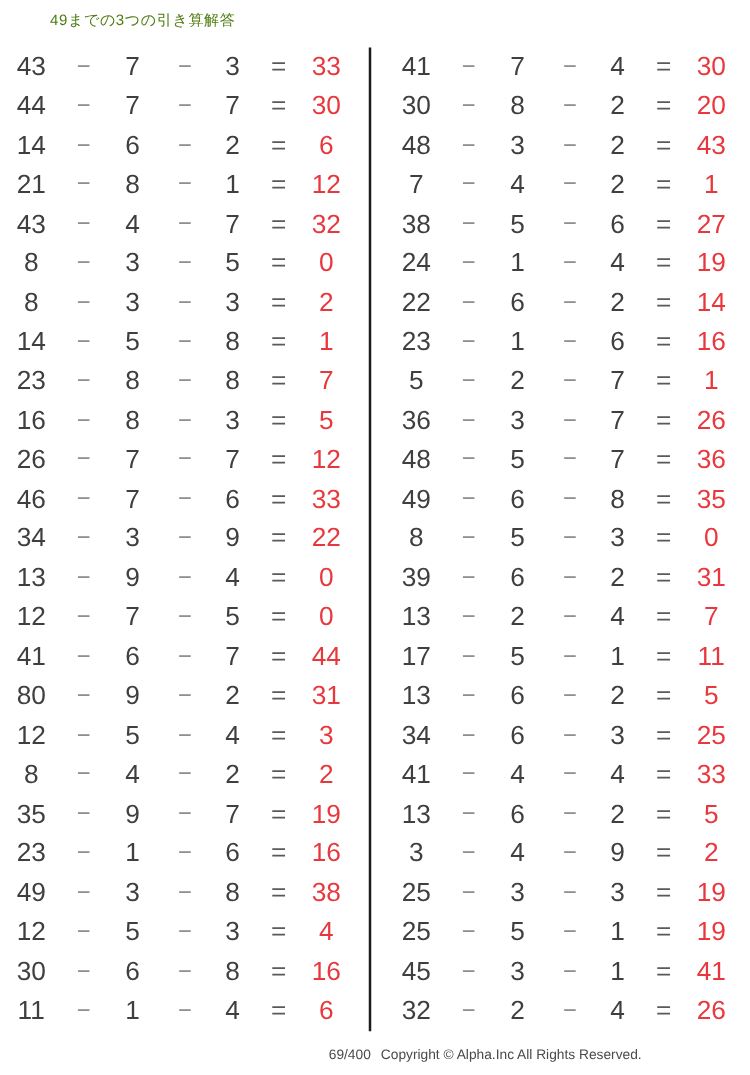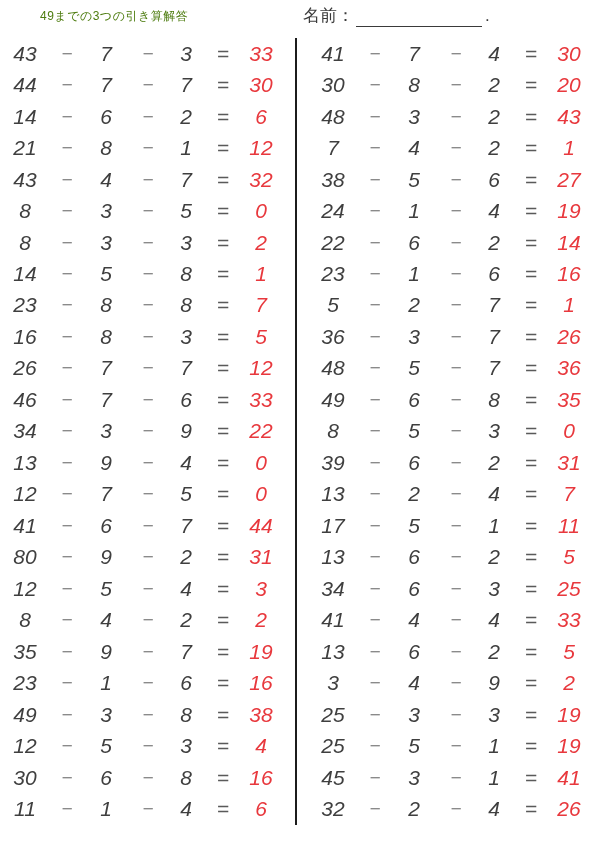--- a/index.html
+++ b/index.html
@@ -9,21 +9,21 @@
 
   
   .title { position:absolute; left:40px; top:8px; font-size:12px; letter-spacing:0.5px; color:#4d7c0f;text-align:right; }
   .name-area { position:absolute; left:303px; top:5px; font-size:17px; color:#3a3a3a; display:flex; align-items:flex-end; }
   .name-label { line-height:22px; }
   .name-line { display:inline-block; width:126px; height:22px; border-bottom:1.5px solid #3a3a3a; margin-left:2px; }
   .name-period { line-height:22px; margin-left:3px; }
 
   
   .main { position:absolute; left:0; top:38px; width:600px; height:787px; display:flex; }
-  .col { width:297px; height:787px;font-style:italic; }
+  .col { width:297px; height:787px; }
   .col-left { border-right:2px solid #1c1c1c; }
   .col-right { padding-left:11px; }
   .row { display:flex; align-items:center; height:31.48px; font-size:21px; color:#3f3f3f; }
   .row span { display:inline-block; text-align:center; }
   .cell-a   { width:50px; }
   .cell-op1 { width:34px; color:#8a8a8a; font-size:19px; }
   .cell-b   { width:44px; }
   .cell-op2 { width:40px; color:#8a8a8a; font-size:19px; }
   .cell-c   { width:36px; }
   .cell-eq  { width:38px; color:#5a5a5a; }
@@ -39,25 +39,20 @@
   .copyright-area { position:absolute; left:263px; top:838px; font-size:11px; color:#4a4a4a;
     display:flex; gap:8px; white-space:nowrap; }
 </style>
 </head>
 <body>
 
 <div class="page">
 
   <div class="title">49までの3つの引き算解答</div>
 
-  <div class="name-area">
-    <span class="name-label">名前：</span>
-    <span class="name-line"></span>
-    <span class="name-period">.</span>
-  </div>
 
   <div class="main">
     <div class="col col-left">
         <div class="row">
           <span class="cell-a">43</span>
           <span class="cell-op1">−</span>
           <span class="cell-b">7</span>
           <span class="cell-op2">−</span>
           <span class="cell-c">3</span>
           <span class="cell-eq">=</span>
@@ -503,14 +498,18 @@
           <span class="cell-b">2</span>
           <span class="cell-op2">−</span>
           <span class="cell-c">4</span>
           <span class="cell-eq">=</span>
           <span class="cell-ans">26</span>
         </div>
       </div>
   </div>
 
 
+  <div class="copyright-area">
+    <span>69/400</span>
+    <span>Copyright © Alpha.Inc All Rights Reserved.</span>
+  </div>
 
 </div>
 
 </body></html>

